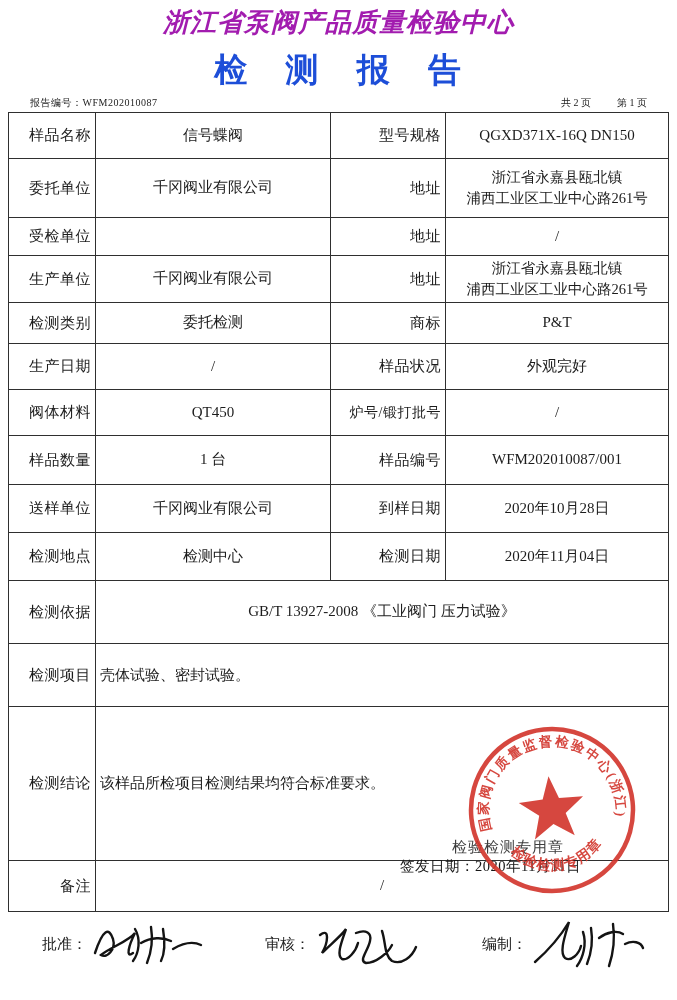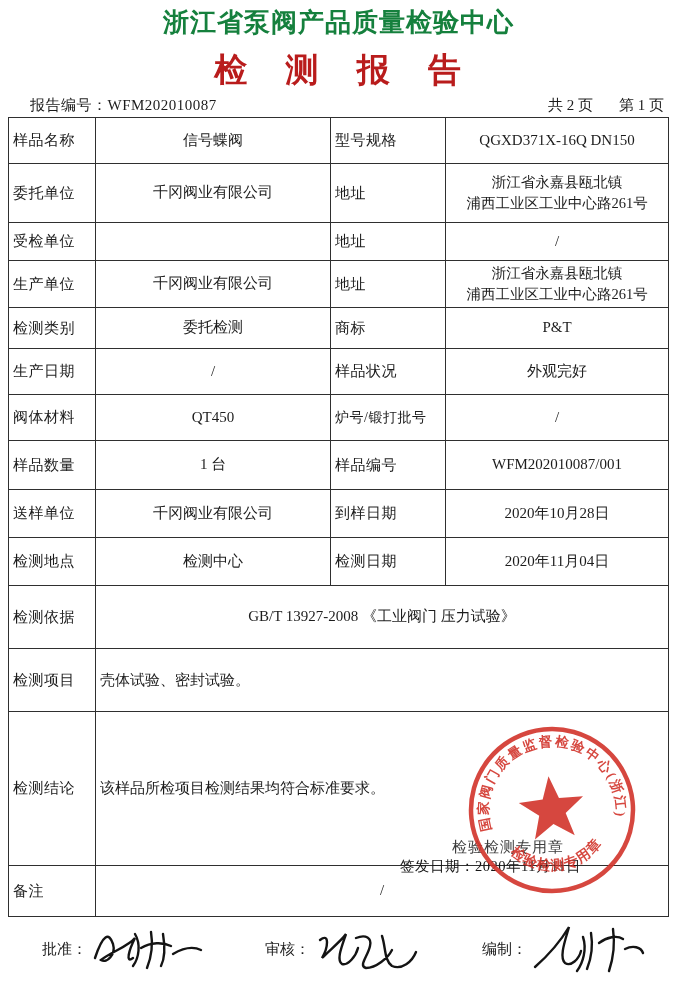--- a/index.html
+++ b/index.html
@@ -3,44 +3,44 @@
 <meta charset="utf-8">
 <style>
   html,body{margin:0;padding:0;background:#e8e8e8;}
   .page{
     position:relative;width:677px;height:1000px;background:#ffffff;
     margin:0 auto;font-family:"Liberation Serif","DejaVu Serif",serif;
     color:#1c1c1c;overflow:hidden;
   }
   
   .org-line{
-    text-align:center;font-weight:bold;color:#15803d;
-    font-size:26px;line-height:30px;letter-spacing:1px;
+    text-align:center;font-weight:bold;color:#a21caf;
+    font-size:26px;line-height:30px;letter-spacing:1px;font-style:italic;
   }
   .org-line.first{padding-top:8px;}
   .report-title{
-    text-align:center;font-weight:bold;color:#b91c1c;
+    text-align:center;font-weight:bold;color:#1d4ed8;
     font-size:33px;line-height:40px;margin-top:12px;word-spacing:26px;letter-spacing:2px;
   }
   .meta-row{
     display:flex;justify-content:space-between;align-items:flex-end;
-    padding:6px 9px 2px 30px;font-size:15px;
+    padding:6px 26px 2px 30px;font-size:10px;
   }
   .meta-left{letter-spacing:0.5px;}
   .meta-right{display:flex;gap:26px;padding-right:4px;}
   
   table.report{
     width:660px;margin:0 auto 0 8px;border-collapse:collapse;table-layout:fixed;
   }
   table.report td{
     border:1.6px solid #2f2f2f;font-size:15px;vertical-align:middle;
     padding:2px 4px;overflow:hidden;
   }
   col.c1{width:87px;} col.c2{width:235px;} col.c3{width:115px;} col.c4{width:223px;}
-  td.lab{text-align:left;letter-spacing:0.5px;}
+  td.lab{text-align:right;letter-spacing:0.5px;}
   td.val{text-align:center;white-space:pre-line;line-height:1.45;}
   td.val-left{text-align:left;vertical-align:top;padding:12px 10px 4px 16px;white-space:pre-line;}
   tr.r0{height:46px;} tr.r1{height:59px;} tr.r2{height:38px;} tr.r3{height:46px;padding-left:47px;}
   tr.r4{height:41px;} tr.r5{height:46px;} tr.r6{height:46px;} tr.r7{height:49px;}
   tr.r8{height:48px;} tr.r9{height:48px;} tr.r10{height:63px;} tr.r11{height:63px;padding-left:20px;}
   tr.r12{height:154px;} tr.r13{height:51px;}
   
   .seal{position:absolute;left:462px;top:718px;width:180px;height:180px;pointer-events:none;}
   .stamp-print{
     position:absolute;left:452px;top:838px;font-size:15px;color:#3d3d3d;

